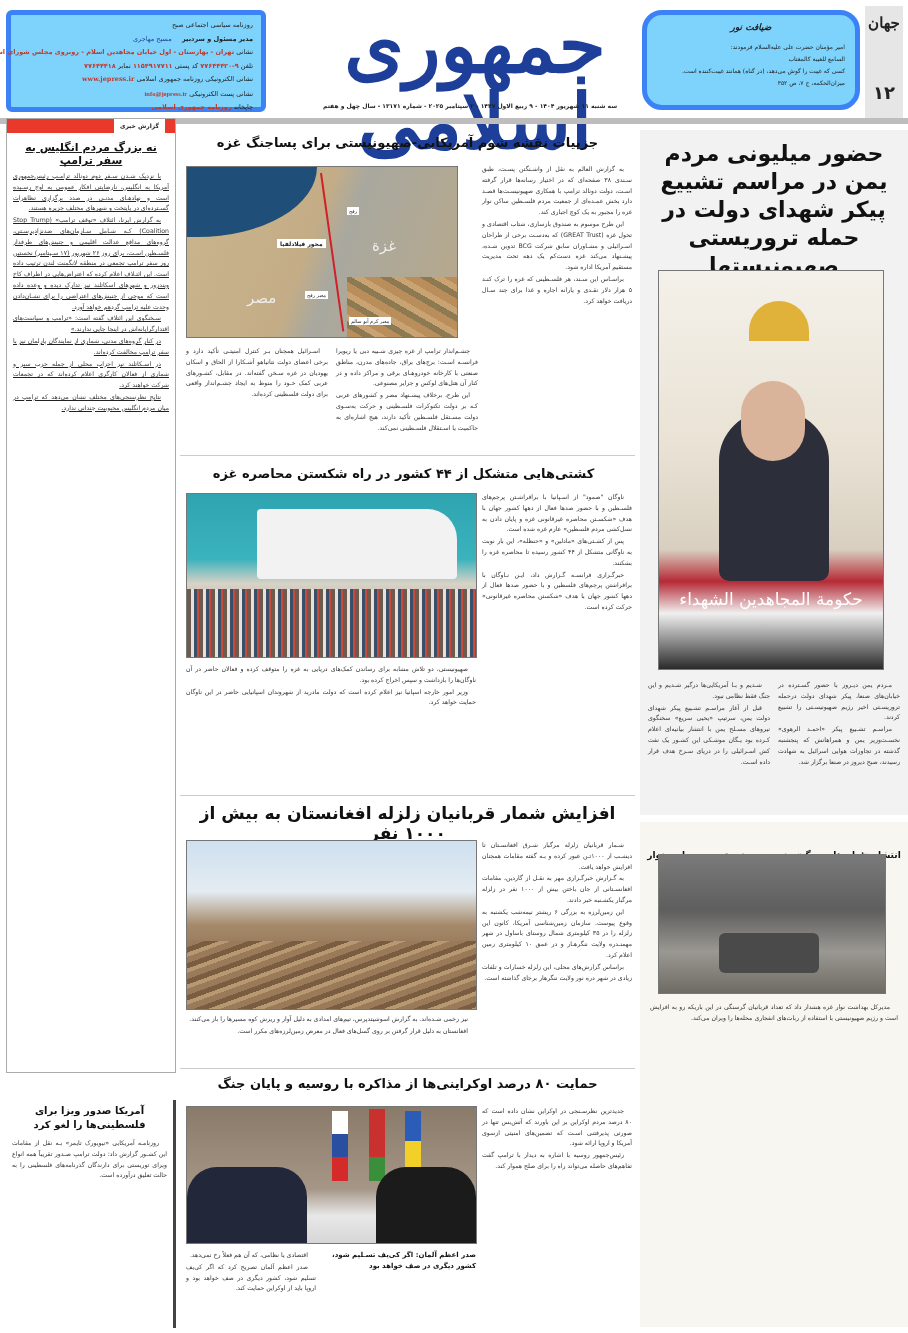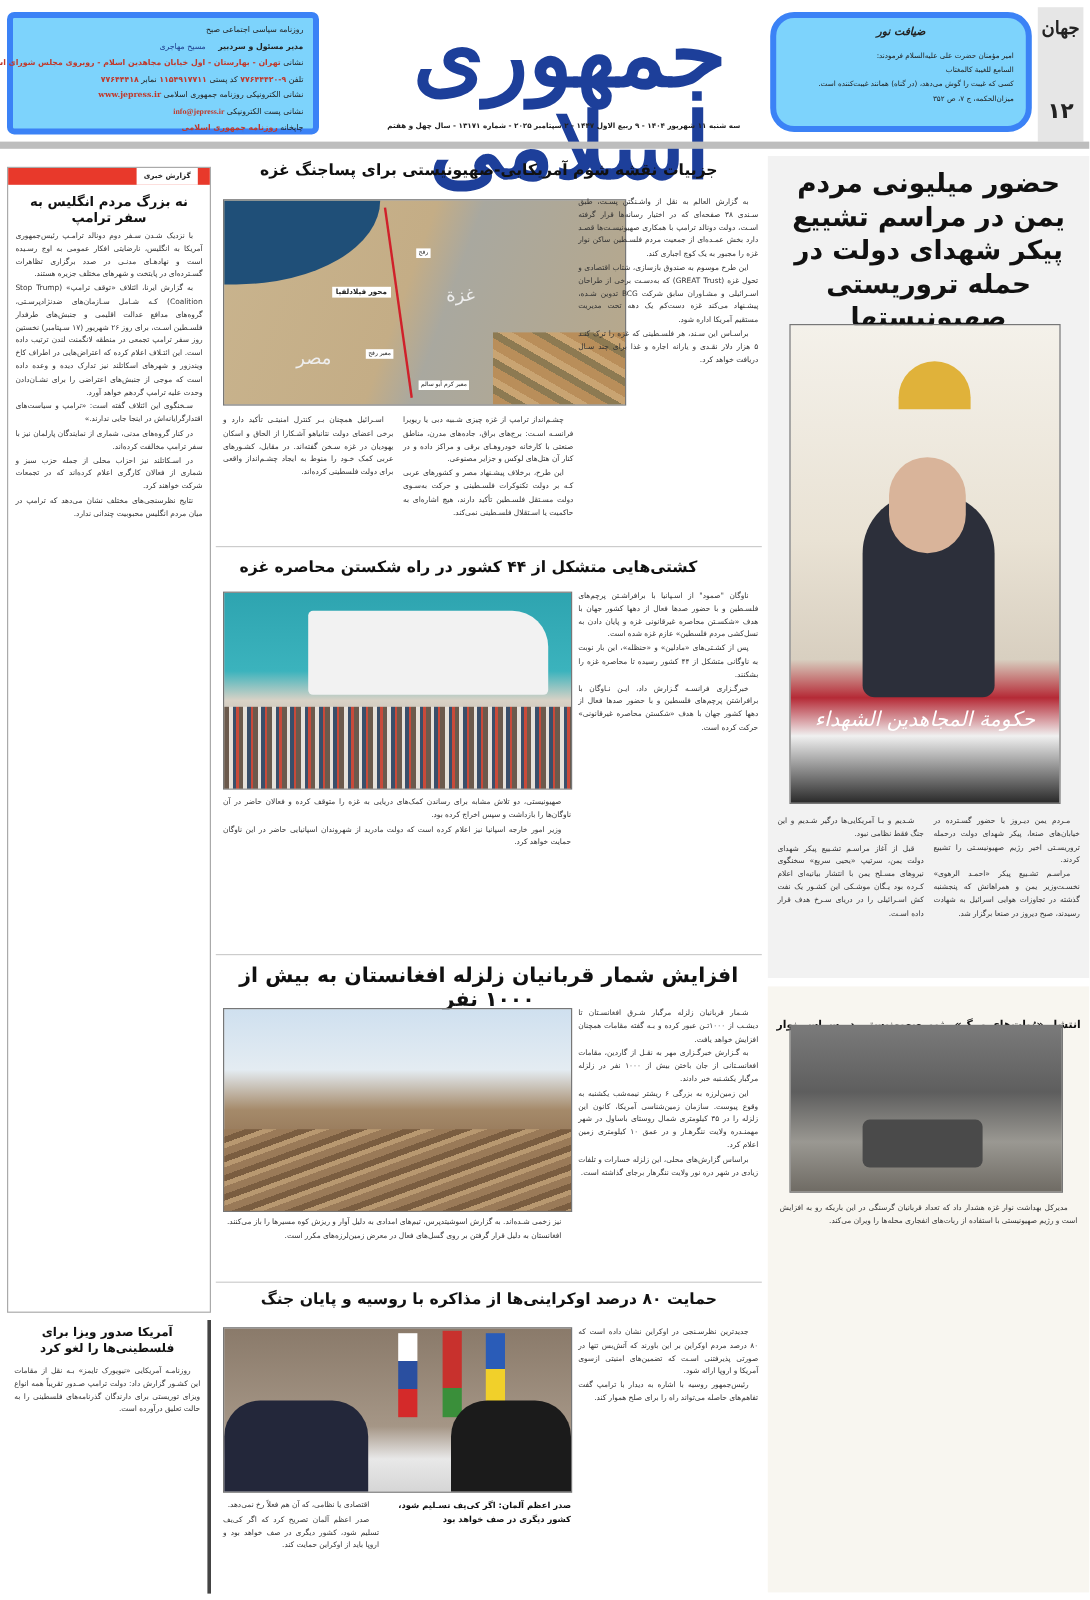--- a/index.html
+++ b/index.html
@@ -72,34 +72,34 @@
 
 <div class="abs" style="left:300px; top:102px; width:340px; text-align:center; font-size:6px; font-weight:bold;">سه شنبه ۱۱ شهریور ۱۴۰۴ - ۹ ربیع الاول ۱۴۴۷ - ۲ سپتامبر ۲۰۲۵ - شماره ۱۳۱۷۱ - سال چهل و هفتم</div>
 <div class="abs gray-bar" style="left:0; top:118px; width:908px; height:6px;"></div>
 
 <div class="abs" style="left:640px; top:130px; width:268px; height:685px; background:#f2f2f2;">
   <div class="hl" style="font-size:22px; line-height:28px; padding:10px 10px 0;">حضور میلیونی مردم یمن در مراسم تشییع پیکر شهدای دولت در حمله تروریستی صهیونیستها</div>
   <div class="photo" style="position:absolute; left:18px; top:140px; width:226px; height:400px; background:linear-gradient(180deg,#f4f1ea 0%,#e9e2d4 45%,#d8cfc0 70%,#b52a36 78%,#f0f0f0 86%,#2a2a2a 100%);">
     <div style="position:absolute; left:90px; top:30px; width:60px; height:40px; border-radius:30px 30px 0 0; background:#e0b23a;"></div>
     <div style="position:absolute; left:60px; top:140px; width:110px; height:170px; border-radius:50px 50px 10px 10px; background:#2c2f3a;"></div>
     <div style="position:absolute; left:82px; top:110px; width:64px; height:80px; border-radius:32px; background:#d9b49a;"></div>
-    <div style="position:absolute; left:0; top:318px; width:100%; text-align:center; color:#fff; font-family:'DejaVu Serif',serif; font-size:17px; font-style:italic;">حکومة المجاهدین الشهداء</div>
+    <div style="position:absolute; left:0; top:318px; width:100%; text-align:center; color:#fff; font-family:'DejaVu Serif',serif; font-size:17px; ">حکومة المجاهدین الشهداء</div>
   </div>
   <div class="txt abs" style="right:8px; top:550px; width:122px;">
     <p>مـردم یمن دیـروز با حضور گسـترده در خیابان‌های صنعا، پیکر شهدای دولت درحمله تروریسـتی اخیر رژیم صهیونیسـتی را تشییع کردند.</p>
     <p>مراسـم تشـییع پیکر «احمـد الرهوی» نخسـت‌وزیر یمن و همراهانش که پنجشنبه گذشته در تجاوزات هوایی اسرائیل به شهادت رسیدند، صبح دیروز در صنعا برگزار شد.</p>
   </div>
   <div class="txt abs" style="right:138px; top:550px; width:122px;">
     <p>شـدیم و بـا آمریکایی‌ها درگیر شـدیم و این جنگ فقط نظامی نبود.</p>
     <p>قبل از آغاز مراسـم تشـییع پیکر شهدای دولت یمن، سرتیپ «یحیی سریع» سخنگوی نیروهای مسـلح یمن با انتشار بیانیه‌ای اعلام کـرده بود یـگان موشـکی این کشـور یک نفت کش اسـرائیلی را در دریای سـرخ هدف قرار داده اسـت.</p>
   </div>
 </div>
 
 <div class="abs hl" style="left:180px; top:135px; width:455px; font-size:13px;">جزییات نقشه شوم آمریکایی-صهیونیستی برای پساجنگ غزه</div>
-<div class="abs photo" style="left:186px; top:166px; width:336px; height:172px; background:linear-gradient(110deg,#c9b48e 0%,#c4ad86 45%,#a9a89f 55%,#b8a88a 100%);">
+<div class="abs photo" style="left:186px; top:166px; width:272px; height:172px; background:linear-gradient(110deg,#c9b48e 0%,#c4ad86 45%,#a9a89f 55%,#b8a88a 100%);">
   <div style="position:absolute; left:0; top:0; width:130px; height:70px; background:#1f4f78; border-bottom-right-radius:120px 70px;"></div>
   <div style="position:absolute; left:133px; top:6px; width:2px; height:160px; background:#d0202a; transform:rotate(-8deg); transform-origin:top;"></div>
   <div style="position:absolute; right:0; bottom:0; width:110px; height:60px; background:repeating-linear-gradient(30deg,#b98e5a 0 8px,#8d7a52 8px 14px,#c9a472 14px 20px);"></div>
   <span style="position:absolute; left:160px; top:40px; background:#fff; font-size:5px; padding:1px 2px;">رفح</span>
   <span style="position:absolute; left:90px; top:72px; background:#fff; font-size:6px; font-weight:bold; padding:1px 3px;">محور فیلادلفیا</span>
   <span style="position:absolute; left:185px; top:70px; color:#eee; font-size:15px;">غزة</span>
   <span style="position:absolute; left:60px; top:122px; color:#eee; font-size:15px;">مصر</span>
   <span style="position:absolute; left:118px; top:124px; background:#fff; font-size:5px; padding:1px 2px;">معبر رفح</span>
   <span style="position:absolute; left:162px; top:150px; background:#fff; font-size:5px; padding:1px 2px;">معبر کرم أبو سالم</span>
 </div>
@@ -110,21 +110,21 @@
 </div>
 <div class="txt abs" style="left:336px; top:346px; width:142px;">
   <p>چشـم‌انداز ترامپ از غزه چیزی شـبیه دبی یا ریویرا فرانسـه اسـت: برج‌های براق، جاده‌های مدرن، مناطق صنعتی با کارخانه خودروهـای برقی و مراکز داده و در کنار آن هتل‌های لوکس و جزایر مصنوعی.</p>
   <p>این طرح، برخلاف پیشـنهاد مصر و کشورهای عربی کـه بر دولت تکنوکرات فلسـطینی و حرکت به‌سـوی دولت مسـتقل فلسـطین تأکید دارند، هیچ اشاره‌ای به حاکمیت یا اسـتقلال فلسـطینی نمی‌کند.</p>
 </div>
 <div class="txt abs" style="left:186px; top:346px; width:142px;">
   <p>اسـرائیل همچنان بـر کنترل امنیتـی تأکید دارد و برخی اعضای دولت نتانیاهو آشـکارا از الحاق و اسکان یهودیان در غزه سـخن گفته‌اند. در مقابل، کشـورهای عربی کمک خـود را منوط به ایجاد چشـم‌انداز واقعی برای دولت فلسطینی کرده‌اند.</p>
 </div>
 <div class="abs" style="left:180px; top:455px; width:455px; height:1px; background:#ccc;"></div>
 
-<div class="abs hl" style="left:163px; top:466px; width:455px; font-size:13px;">کشتی‌هایی متشکل از ۴۴ کشور در راه شکستن محاصره غزه</div>
+<div class="abs hl" style="left:176px; top:466px; width:455px; font-size:13px;">کشتی‌هایی متشکل از ۴۴ کشور در راه شکستن محاصره غزه</div>
 <div class="abs photo" style="left:186px; top:493px; width:291px; height:165px; background:linear-gradient(180deg,#2ea4b0 0%,#3bb3bd 40%,#d9d2c6 55%,#8a8378 100%);">
   <div style="position:absolute; left:70px; top:15px; width:200px; height:70px; background:#f2f2f2; border-radius:4px 30px 4px 4px;"></div>
   <div style="position:absolute; left:0; top:95px; width:100%; height:70px; background:repeating-linear-gradient(90deg,#6b5a4d 0 4px,#e6e1da 4px 7px,#3a4f6a 7px 10px,#c94a3a 10px 12px);"></div>
 </div>
 <div class="txt abs" style="left:482px; top:492px; width:150px;">
   <p>ناوگان "صمود" از اسـپانیا با برافراشـتن پرچم‌های فلسـطین و با حضور صدها فعال از دهها کشور جهان با هدف «شکسـتن محاصره غیرقانونی غزه و پایان دادن به نسل‌کشی مردم فلسطین» عازم غزه شده است.</p>
   <p>پس از کشـتی‌های «مادلین» و «حنظله»، این بار نوبت به ناوگانی متشکل از ۴۴ کشور رسیده تا محاصره غزه را بشکنند.</p>
   <p>خبرگـزاری فرانسـه گـزارش داد، ایـن نـاوگان با برافراشتن پرچم‌های فلسطین و با حضور صدها فعال از دهها کشور جهان با هدف «شکستن محاصره غیرقانونی» حرکت کرده است.</p>
 </div>
 <div class="txt abs" style="left:186px; top:664px; width:290px;">
@@ -170,21 +170,21 @@
 <div class="abs" style="left:640px; top:822px; width:268px; height:505px; background:#f8f6f0;">
   <div class="hl" style="font-size:9px; padding-top:28px;">انتشار «رُبات‌های مرگ» رژیم صهیونیستی در سراسر نوار غزه</div>
   <div class="photo" style="position:absolute; left:18px; top:32px; width:228px; height:140px; background:linear-gradient(180deg,#7a7a7a 0%,#5e5e5e 40%,#9a9892 70%,#6f6b64 100%);">
     <div style="position:absolute; left:60px; top:78px; width:100px; height:40px; background:#4a4a4a; border-radius:6px;"></div>
   </div>
   <div class="txt abs" style="right:10px; top:180px; width:248px;">
     <p>مدیرکل بهداشت نوار غزه هشدار داد که تعداد قربانیان گرسنگی در این باریکه رو به افزایش است و رژیم صهیونیستی با استفاده از ربات‌های انفجاری محله‌ها را ویران می‌کند.</p>
   </div>
 </div>
 
-<div class="abs" style="left:6px; top:139px; width:170px; height:955px; border:1px solid #aaa;">
+<div class="abs" style="left:6px; top:118px; width:170px; height:955px; border:1px solid #aaa;text-decoration:underline;">
   <div class="caption-bar" style="height:14px; position:relative;">
     <span style="position:absolute; right:10px; top:0; height:14px; background:#fff; font-size:6px; font-weight:bold; padding:3px 6px;">گزارش خبری</span>
   </div>
   <div class="hl" style="font-size:11px; padding:8px 4px 4px;">نه بزرگ مردم انگلیس به سفر ترامپ</div>
   <div class="txt" style="padding:0 6px;">
     <p>با نزدیک شـدن سـفر دوم دونالد ترامـپ رئیس‌جمهوری آمریکا به انگلیس، نارضایتی افکار عمومی به اوج رسـیده است و نهادهـای مدنـی در صدد برگزاری تظاهرات گسـترده‌ای در پایتخت و شهرهای مختلف جزیره هستند.</p>
     <p>به گزارش ایرنا، ائتلاف «توقف ترامپ» (Stop Trump Coalition) کـه شـامل سـازمان‌های ضدنژادپرسـتی، گروه‌های مدافع عدالت اقلیمی و جنبش‌های طرفدار فلسـطین اسـت، برای روز ۲۶ شهریور (۱۷ سـپتامبر) نخستین روز سفر ترامپ تجمعی در منطقه لانگمنت لندن ترتیب داده است. این ائتـلاف اعلام کرده که اعتراض‌هایی در اطراف کاخ ویندزور و شهرهای اسکاتلند نیز تدارک دیده و وعده داده است که موجی از جنبش‌های اعتراضی را برای نشـان‌دادن وحدت علیه ترامپ گردهم خواهد آورد.</p>
     <p>سـخنگوی این ائتلاف گفته است: «ترامپ و سیاست‌های اقتدارگرایانه‌اش در اینجا جایی ندارند.»</p>
     <p>در کنار گروه‌های مدنی، شماری از نمایندگان پارلمان نیز با سفر ترامپ مخالفت کرده‌اند.</p>
     <p>در اسـکاتلند نیز احزاب محلی از جمله حزب سبز و شماری از فعالان کارگری اعلام کرده‌اند که در تجمعات شرکت خواهند کرد.</p>

